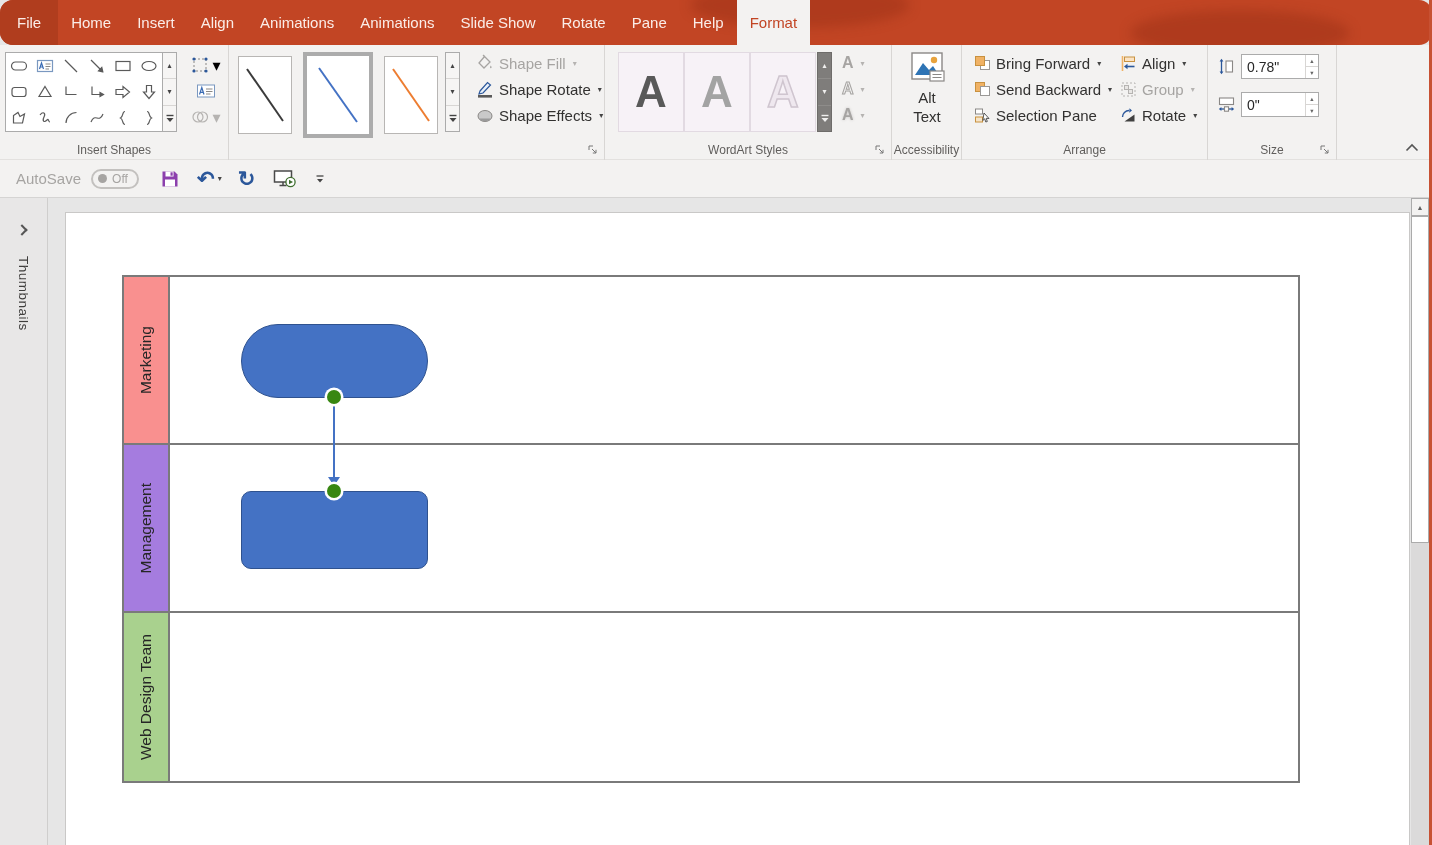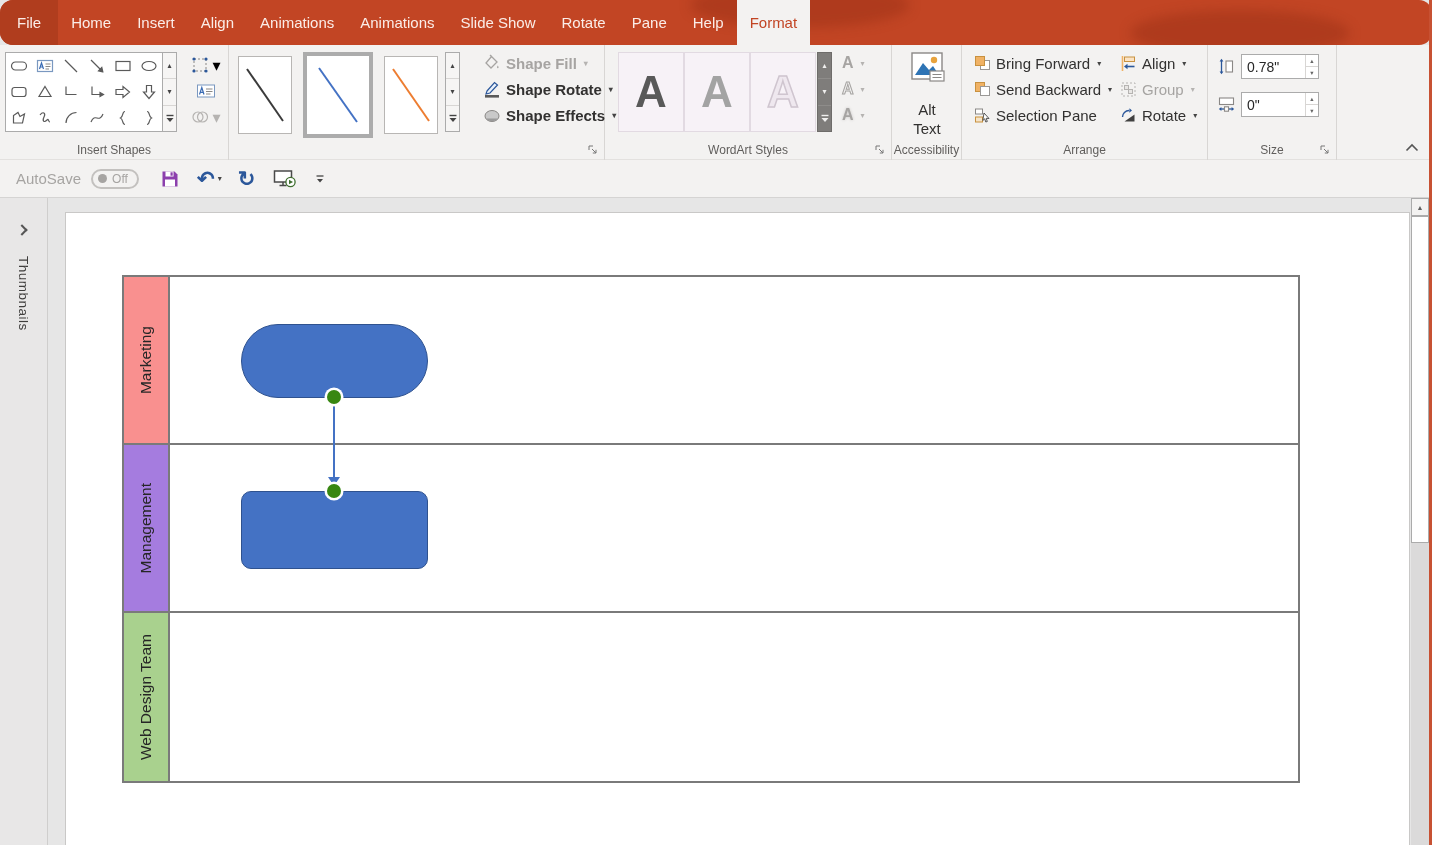--- a/index.html
+++ b/index.html
@@ -32,39 +32,39 @@
   .gal-btn { flex:1; display:flex; align-items:center; justify-content:center; font-size:8px; color:#444; border-bottom:1px solid #D8D6D4; cursor:pointer; }
   .gal-btn:last-child { border-bottom:none; }
   .g1-col { position:absolute; left:186px; top:7px; width:40px; }
   .mini-btn { height:26px; display:flex; align-items:center; gap:3px; justify-content:center; cursor:pointer; }
 
   .g2 { left:229px; width:376px; }
   .style-tiles { position:absolute; left:9px; top:7px; height:86px; display:flex; align-items:center; gap:11px; }
   .style-tile { width:54px; height:78px; background:#fff; border:1px solid #B8B6B4; cursor:pointer; }
   .style-tile.selected { border:4px solid #ACACAC; width:70px; height:86px; }
   .g2 .gal-scroll { left:216px; }
-  .g2-buttons { position:absolute; left:254px; top:5px;font-weight:bold; }
+  .g2-buttons { position:absolute; left:247px; top:5px; }
   .rib-btn { height:26px; display:flex; align-items:center; gap:5px; font-size:15px; color:#323130; cursor:pointer; white-space:nowrap; }
   .rib-btn .caret { font-size:8px; color:#444; margin-left:2px; }
   .rib-btn.disabled { color:#A6A4A2; }
   .rib-btn.disabled .caret { color:#B5B3B1; }
 
   .g3 { left:605px; width:287px; }
   .wa-tiles { position:absolute; left:13px; top:7px; height:80px; display:flex; }
   .wa-tile { width:66px; height:80px; background:#F7F2F7; border:1px solid #E2DAE2; display:flex; align-items:center; justify-content:center; cursor:pointer; font-weight:bold; font-size:44px; }
   .wa-a1 { color:#595959; } .wa-a2 { color:#A3A3A3; }
   .wa-a3 { color:#EFE8EF; -webkit-text-stroke:1.5px #CFC5CF; }
   .g3 .gal-scroll { left:212px; background:#7F7D7B; border-color:#6E6C6A; }
   .g3 .gal-btn { color:#F0EFEE; border-color:#8E8C8A; }
   .g3-col { position:absolute; left:237px; top:5px; }
   .waA { font-size:16px; font-weight:bold; color:#A6A4A2; }
 
   .g4 { left:892px; width:70px; }
   .alttext-btn { position:absolute; left:5px; top:6px; width:60px; height:92px; display:flex; flex-direction:column; align-items:center; cursor:pointer; }
-  .alttext-label { margin-top:16px; font-size:15px; color:#323130; text-align:center; line-height:1.25; width:36px; }
+  .alttext-label { margin-top:4px; font-size:15px; color:#323130; text-align:center; line-height:1.25; width:36px; }
 
   .g5 { left:962px; width:246px; }
   .g5 .col1 { position:absolute; left:12px; top:5px; }
   .g5 .col2 { position:absolute; left:158px; top:5px; }
 
   .g6 { left:1208px; width:129px; }
   .size-row { position:absolute; left:10px; display:flex; align-items:center; gap:6px; }
   .size-input-wrap { position:relative; width:78px; height:25px; }
   .size-input { width:78px; height:25px; border:1px solid #ABABAB; background:#fff; font-family:"Liberation Sans",sans-serif; font-size:14px; color:#262626; padding:0 14px 0 5px; }
   .spinners { position:absolute; right:1px; top:1px; width:13px; height:23px; display:flex; flex-direction:column; border-left:1px solid #D8D6D4; }

